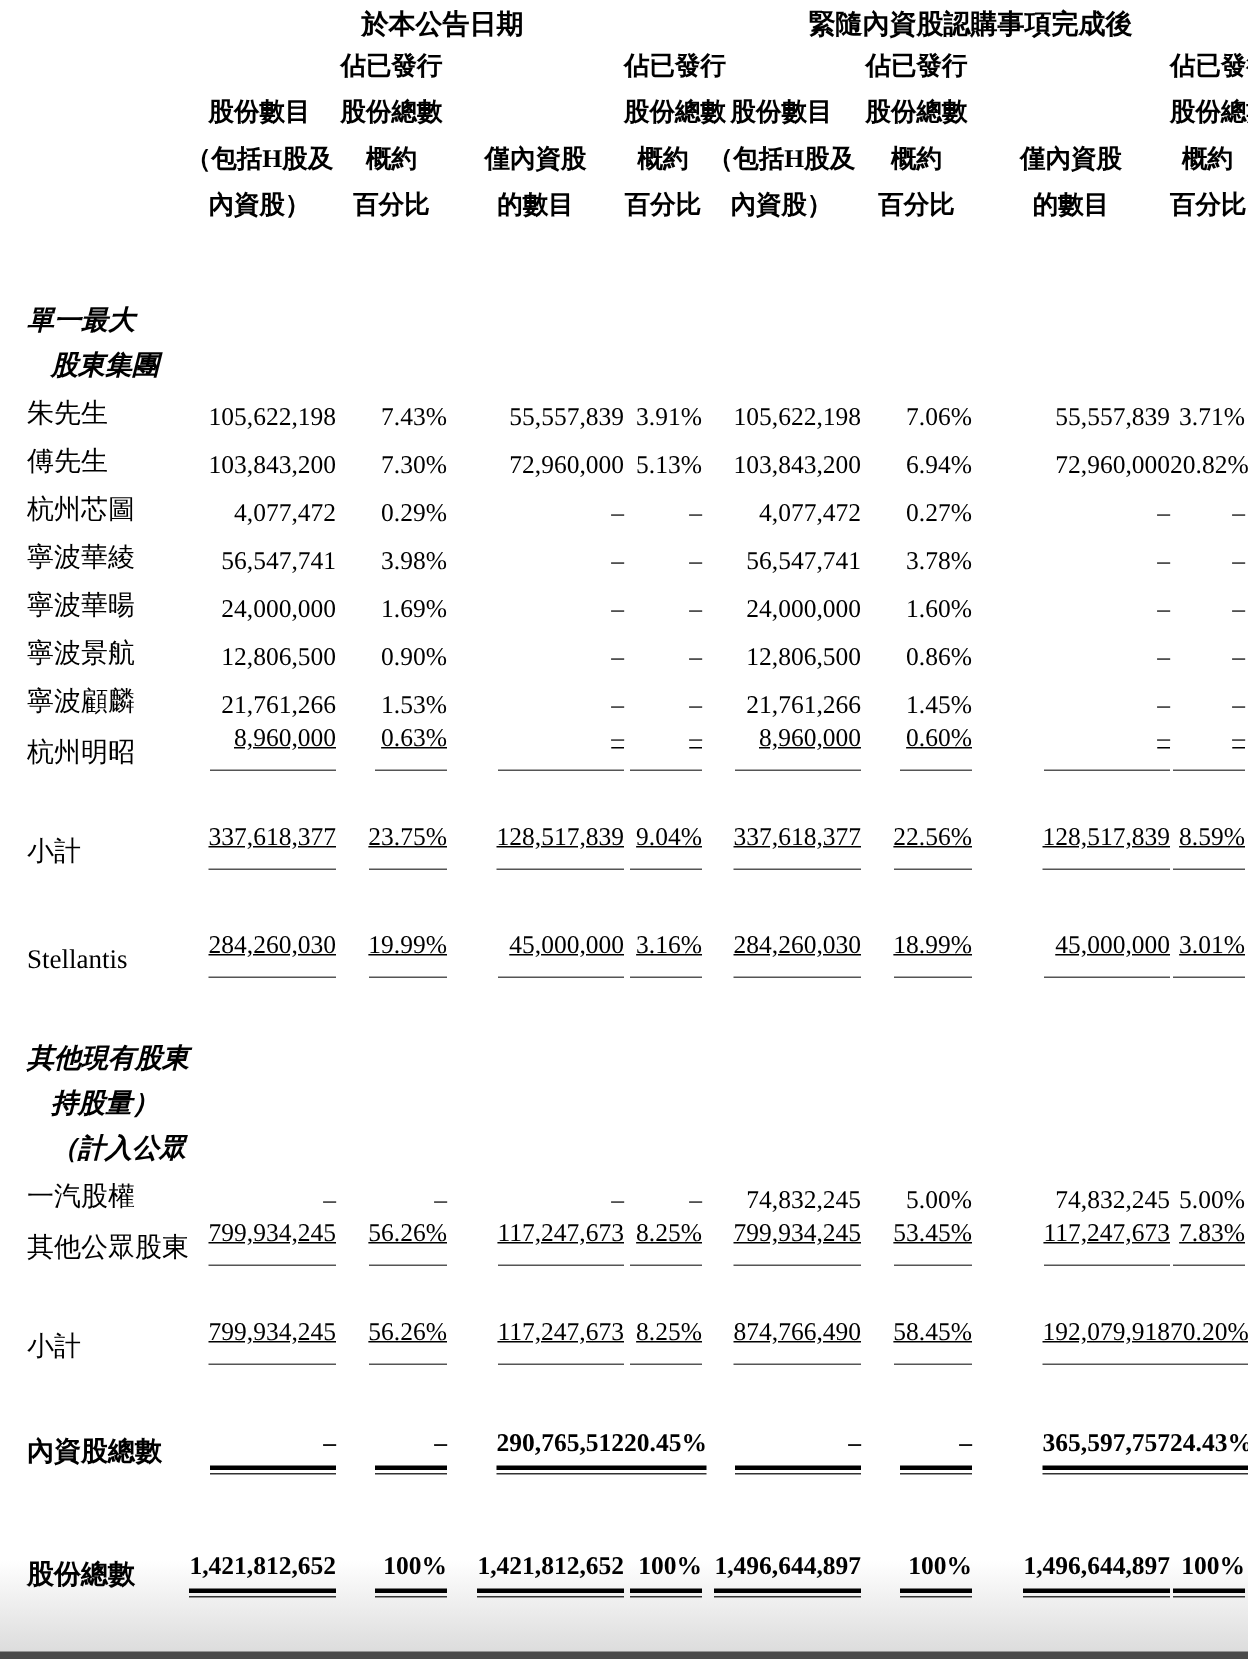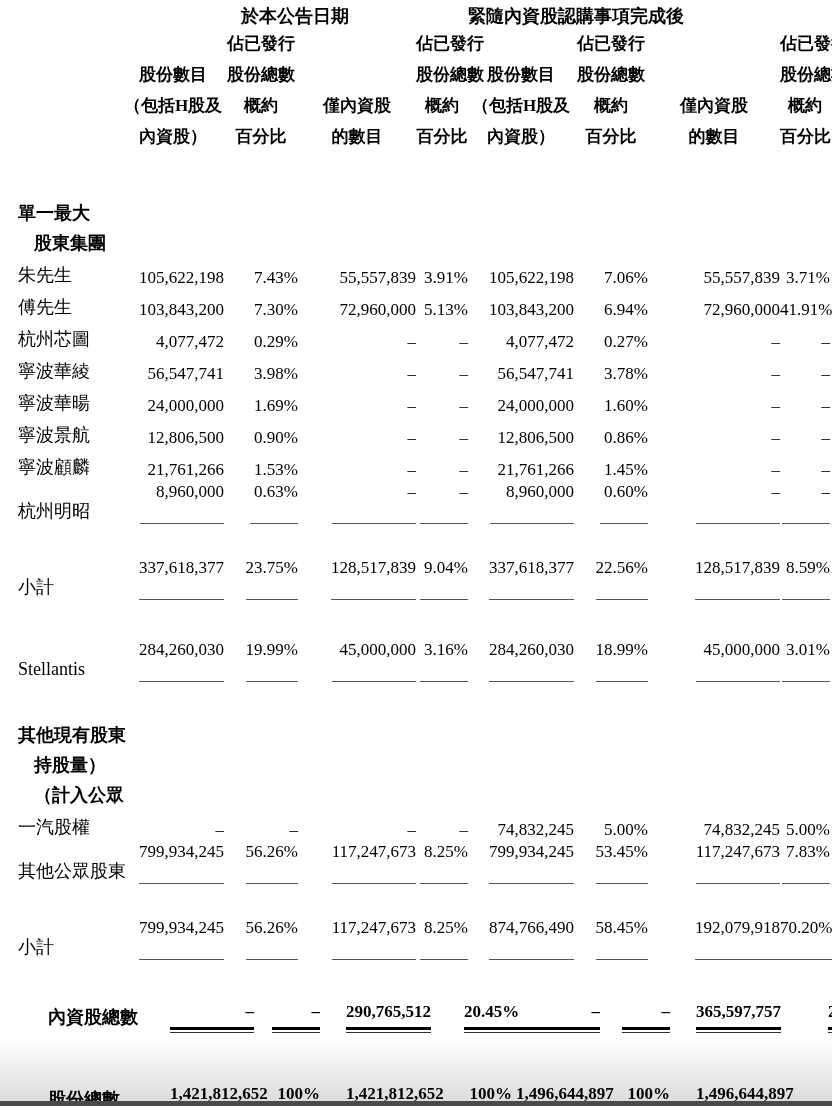--- a/index.html
+++ b/index.html
@@ -9,36 +9,36 @@
           background:linear-gradient(#ffffff 0 92%, #ffffff 94%, #dcdcdc 99.6%); }
   .page-edge { position:absolute; left:0; bottom:0; width:832px; height:5px; background:#4a4a4a; }
   table { border-collapse:collapse; table-layout:fixed; width:830px; margin-top:2px; }
   col.c-label { width:122px; }
   col.c1 { width:102px; } col.c2 { width:74px; } col.c3 { width:118px; } col.c4 { width:52px; }
   col.c5 { width:106px; } col.c6 { width:74px; } col.c7 { width:132px; } col.c8 { width:50px; }
   th, td { vertical-align:bottom; white-space:nowrap; font-weight:normal; }
   
   .grp-title { font-weight:bold; font-size:18px; height:26px; vertical-align:top; padding-top:2px; }
   .grp-title.g1 { text-align:center; }
-  .grp-title.g2 { text-align:left; padding-right:4px; }
+  .grp-title.g2 { text-align:center; padding-right:4px; }
   .colhead { text-align:center; font-weight:bold; font-size:17px; line-height:31px; padding-bottom:2px; }
   .colhead div { line-height:31px; }
   
   td.lbl { text-align:left; font-size:18px; padding-left:18px; line-height:30px; }
   td.lbl.bold { font-weight:bold; }
   td.lbl .ind { padding-left:16px; display:block; }
   td.val { text-align:right; font-size:17px; height:32px; padding-bottom:2px; }
-  tr.bold td { font-weight:bold;padding-left:48px; }
+  tr.bold td { font-weight:bold; }
   .u, .dd, .plain { display:inline-block; text-align:right; }
   td.num .u, td.num .dd, td.num .plain { min-width:84px; }
   td.pct .u, td.pct .dd, td.pct .plain { min-width:48px; }
-  .u  { border-bottom:1.5px solid #555; padding-bottom:21px; }
+  .u  { border-bottom:1.5px solid #555; padding-bottom:11px;text-decoration:underline; }
   .dd { position:relative; border-bottom:3px solid #000; padding-bottom:5px; }
   .dd::after { content:""; position:absolute; left:0; right:0; bottom:-6px; height:1.5px; background:#333; }
-  tr.section td { line-height:30px; height:30px; }
+  tr.section td { line-height:30px; height:30px;font-style:italic; }
   tr.spacer td { height:1px; }
 </style>
 </head>
 <body>
 
 <div class="page">
   <table>
     <colgroup>
       <col class="c-label">
         <col class="c1">
@@ -127,21 +127,21 @@
         </tr>
         <tr class="">
           <td class="lbl">傅先生</td>
           <td class="val num"><span class="plain">103,843,200</span></td>
           <td class="val pct"><span class="plain">7.30%</span></td>
           <td class="val num"><span class="plain">72,960,000</span></td>
           <td class="val pct"><span class="plain">5.13%</span></td>
           <td class="val num"><span class="plain">103,843,200</span></td>
           <td class="val pct"><span class="plain">6.94%</span></td>
           <td class="val num"><span class="plain">72,960,000</span></td>
-          <td class="val pct"><span class="plain">41.91%</span></td>
+          <td class="val pct"><span class="plain">20.82%</span></td>
         </tr>
         <tr class="">
           <td class="lbl">杭州芯圖</td>
           <td class="val num"><span class="plain">4,077,472</span></td>
           <td class="val pct"><span class="plain">0.29%</span></td>
           <td class="val num"><span class="plain">–</span></td>
           <td class="val pct"><span class="plain">–</span></td>
           <td class="val num"><span class="plain">4,077,472</span></td>
           <td class="val pct"><span class="plain">0.27%</span></td>
           <td class="val num"><span class="plain">–</span></td>

